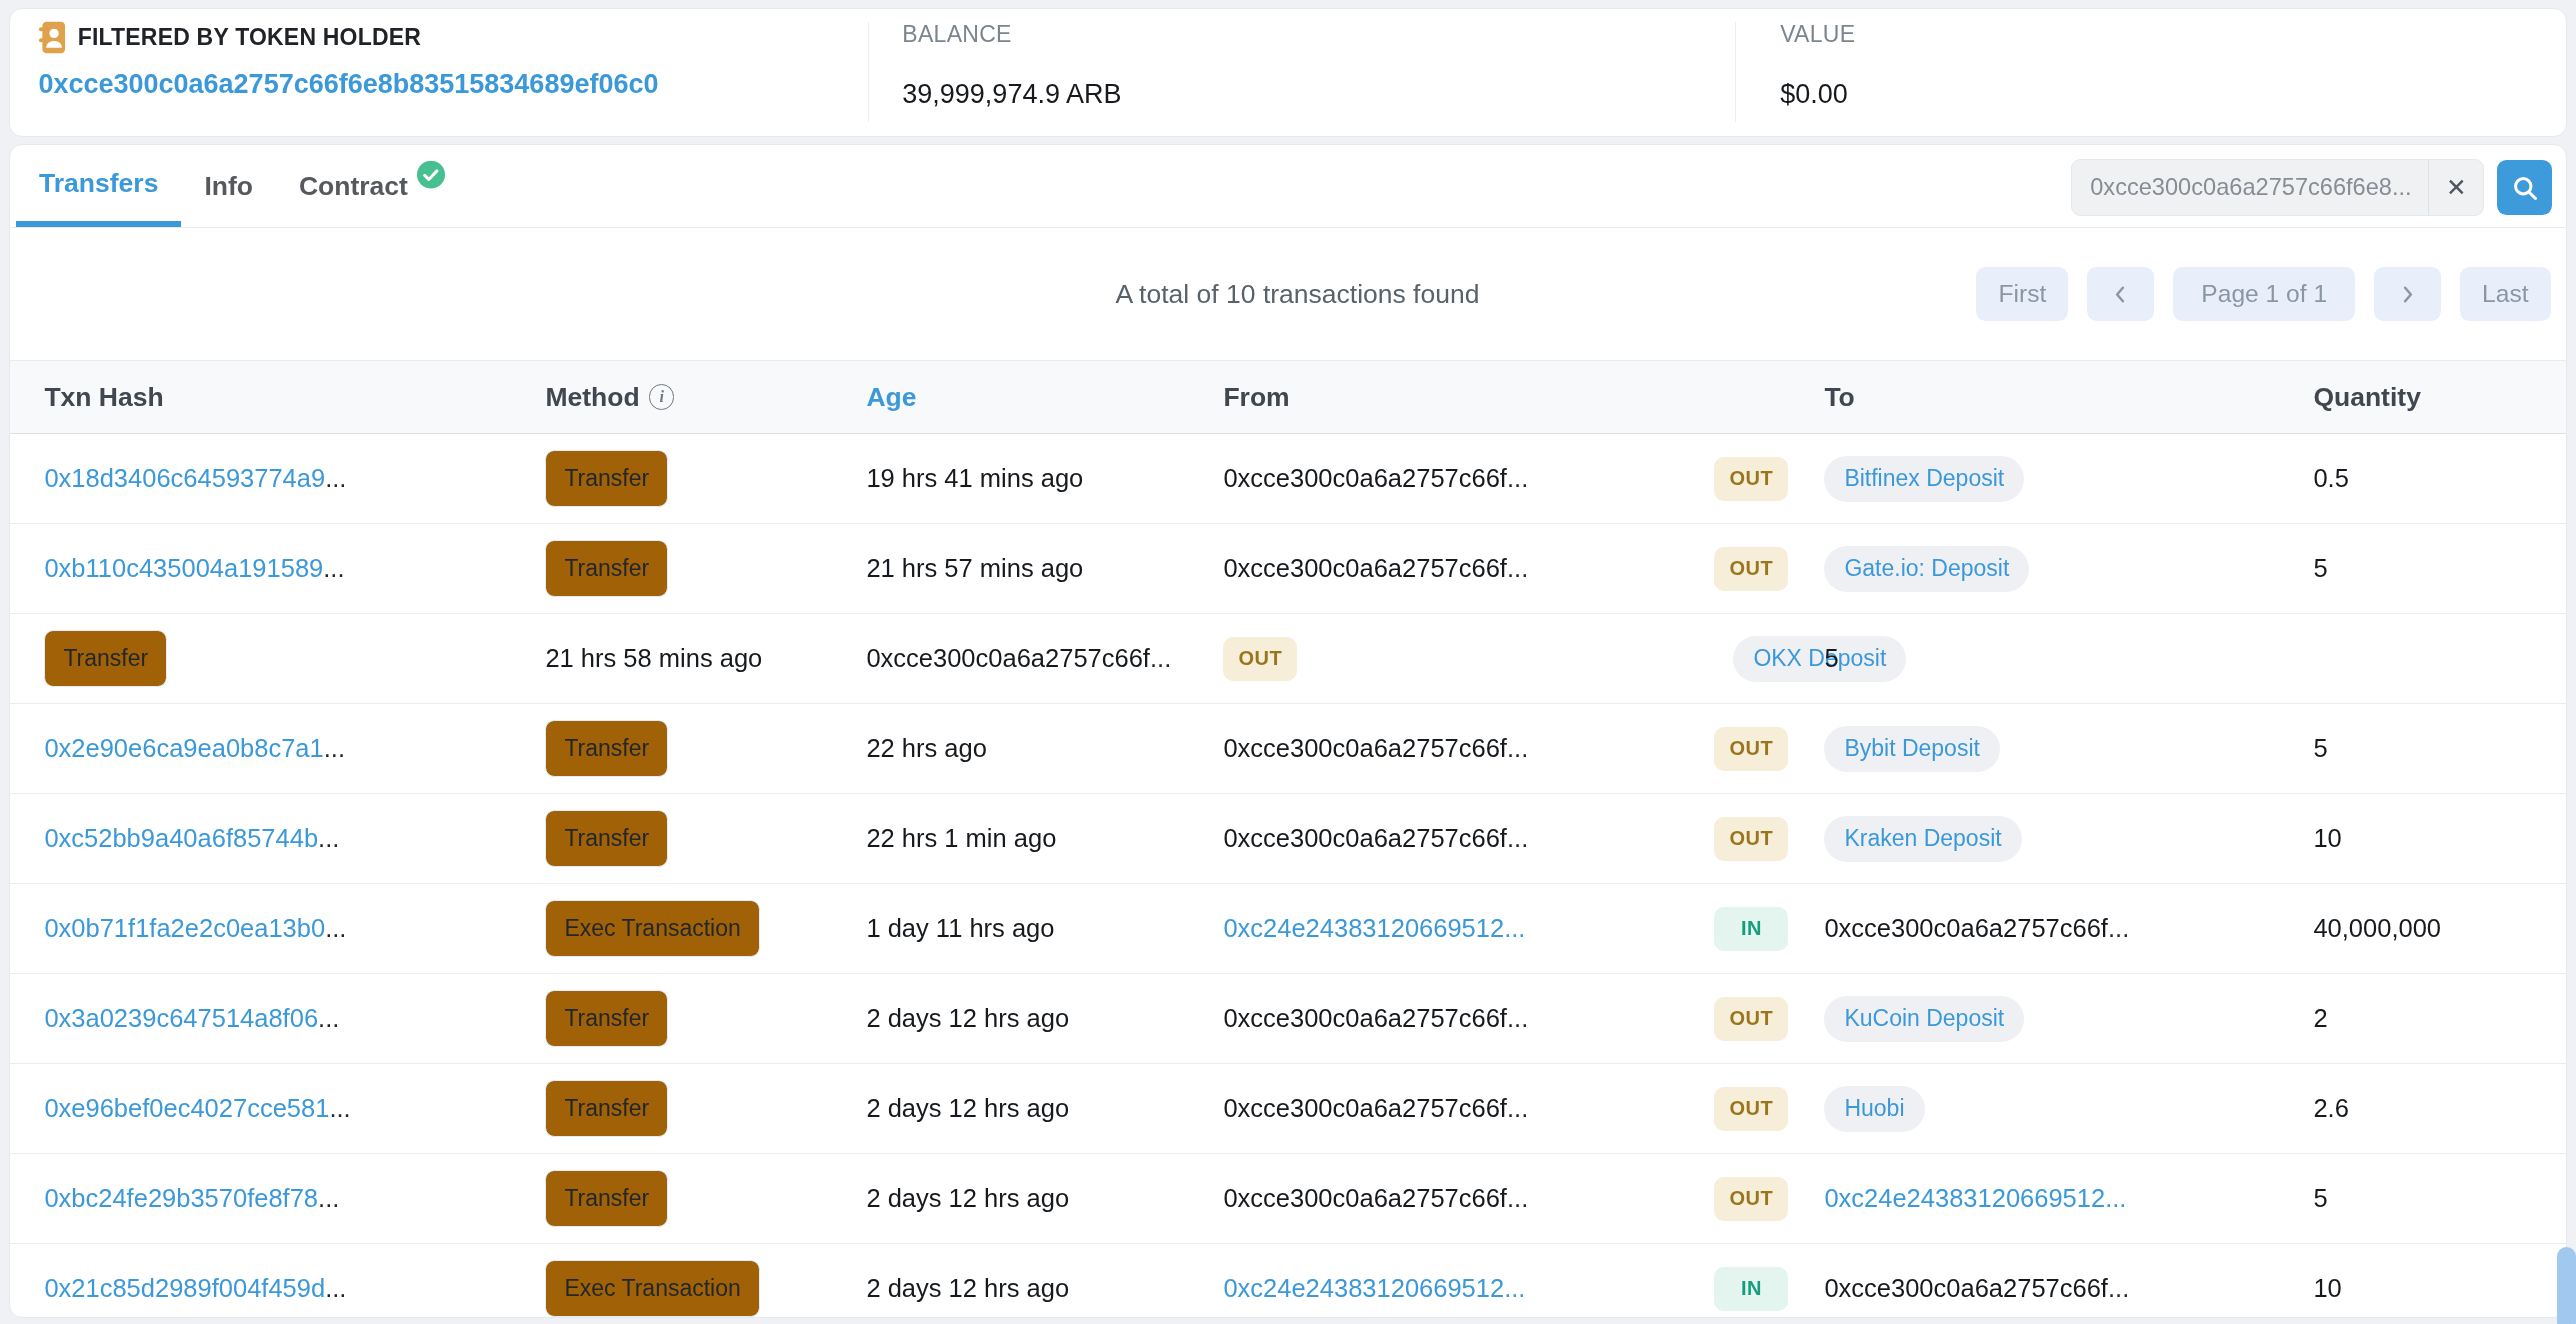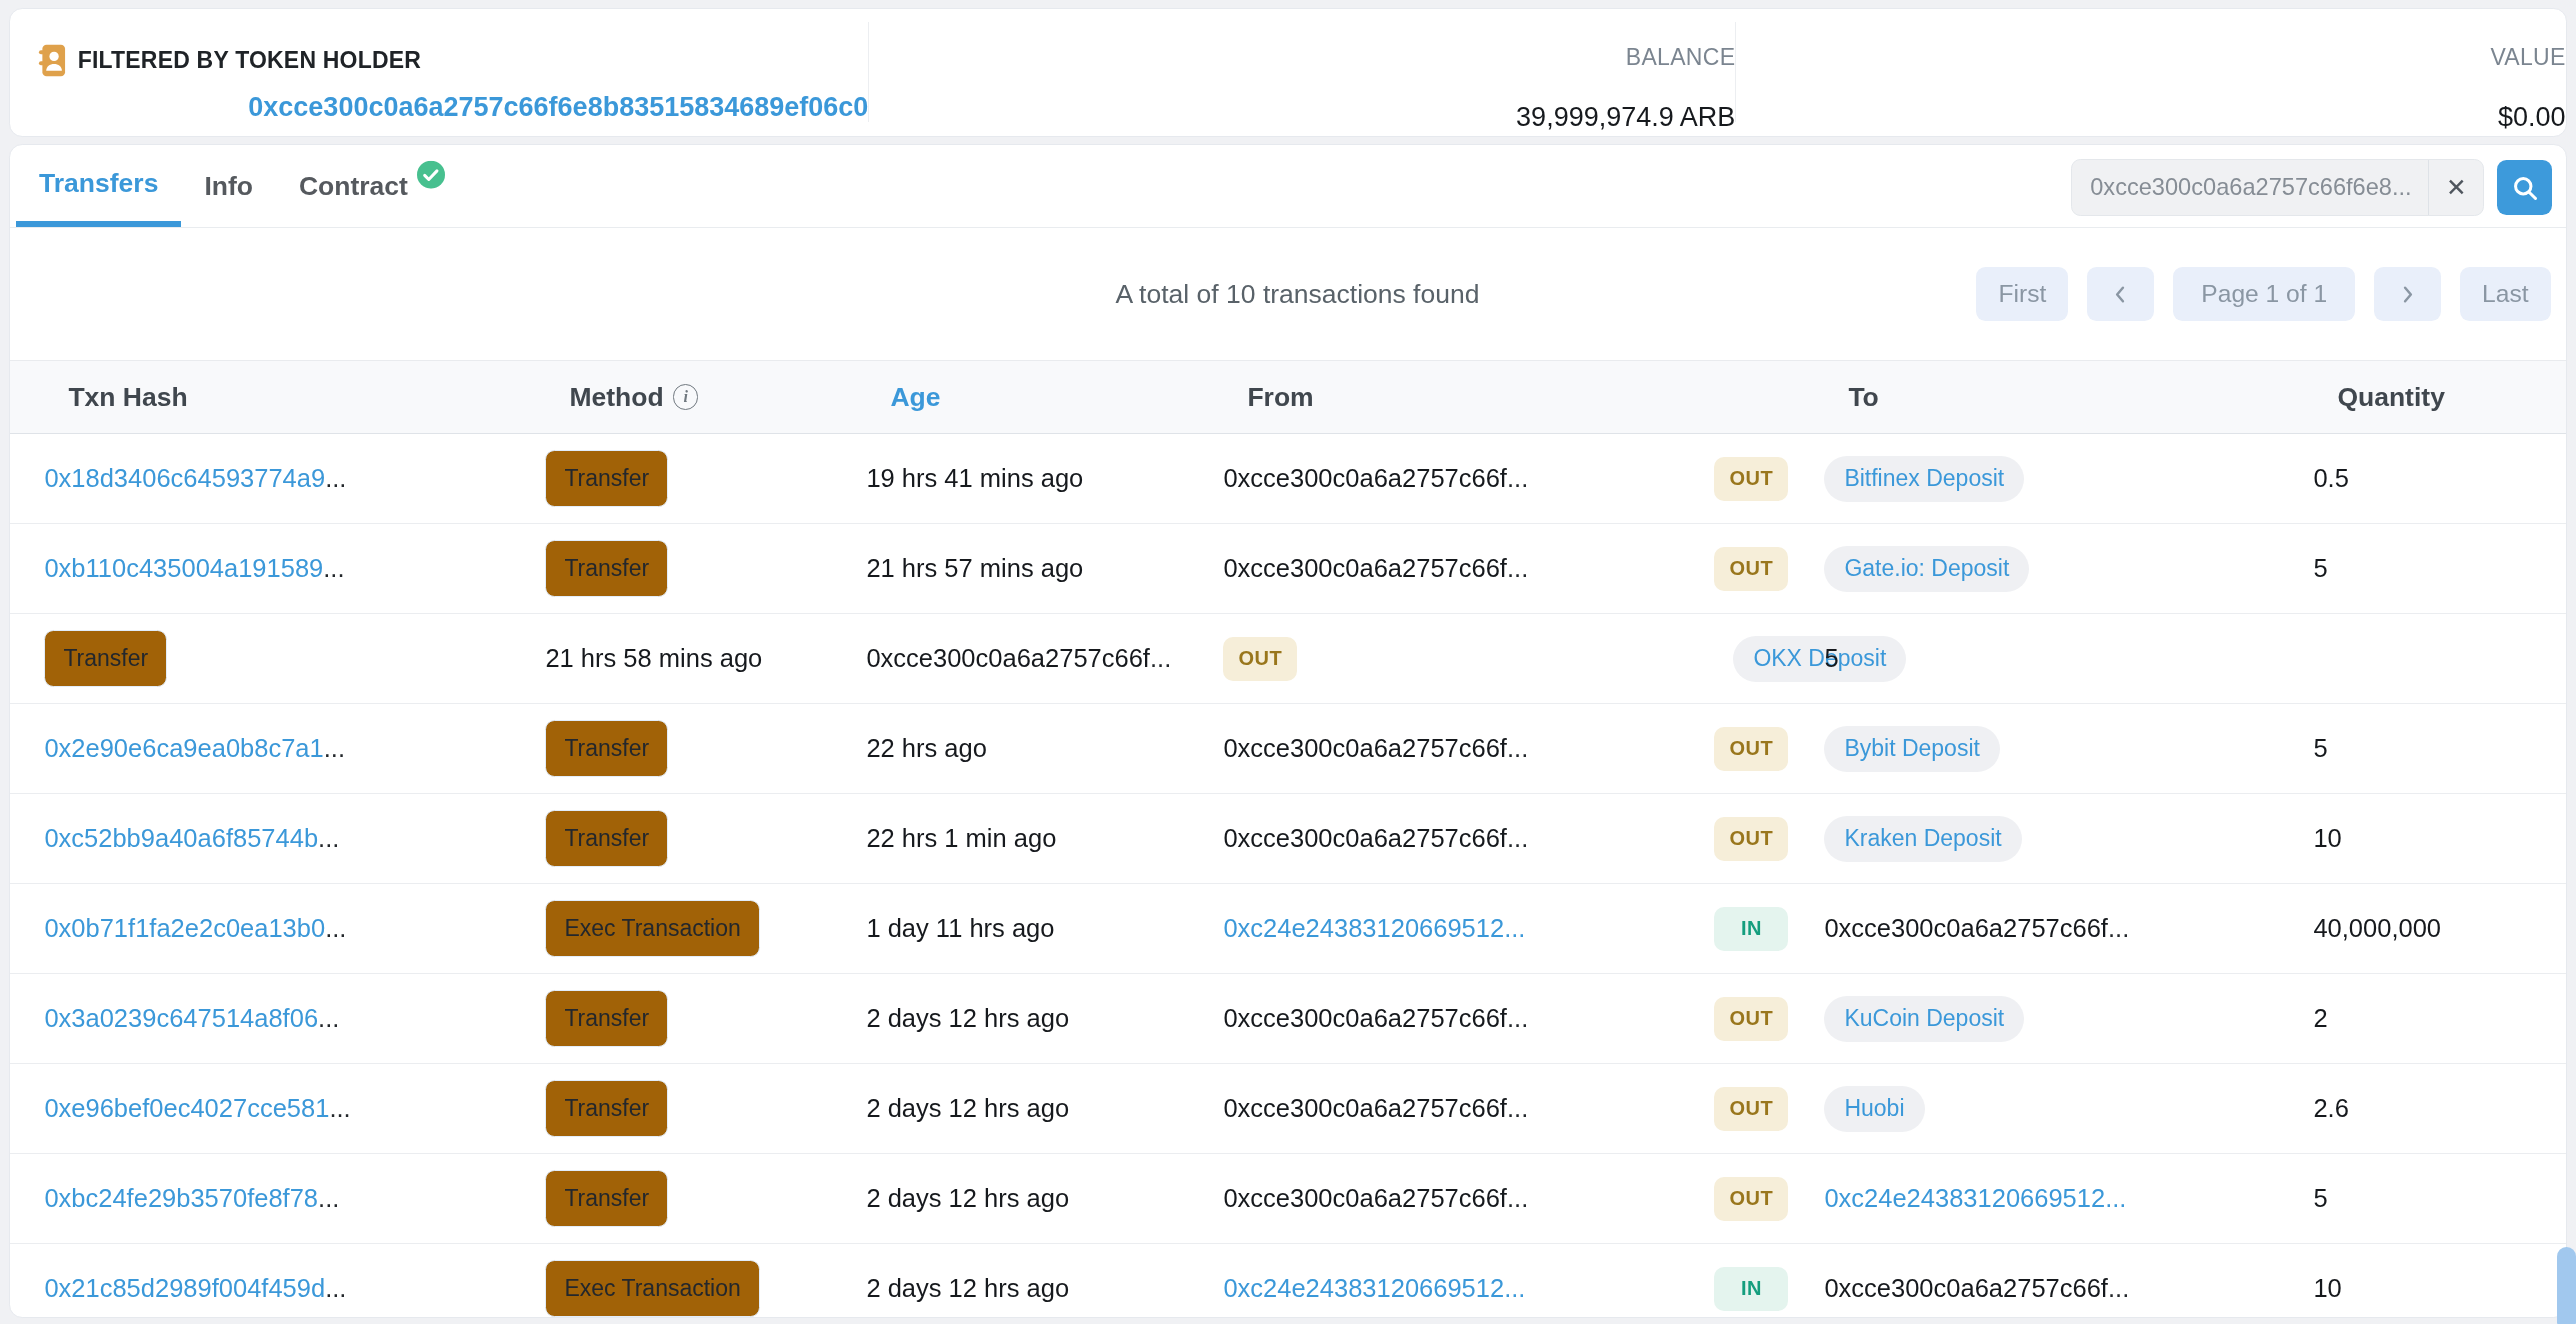--- a/index.html
+++ b/index.html
@@ -15,21 +15,21 @@
     border-radius: 13.2px;
   }
 
   
   .holder-card {
     margin: 7.6px 9.4px 0 9.4px;
     height: 129px;
     display: flex;
     align-items: stretch;
   }
-  .hc-sec { padding-top: 35px; text-align: right; }
+  .hc-sec { padding-top: 12px; }
   .hc-sec.hc-holder { width: 858px; padding-left: 28px; }
   .hc-sec.hc-balance { width: 866px; padding-left: 33px; }
   .hc-sec.hc-value { flex: 1; padding-left: 44px; }
   .vdiv { width: 0.9px; background: #eceef1; margin: 13.2px 0; }
   .hc-label-row { display: flex; align-items: center; gap: 11.3px; }
   .hc-label {
     font-size: 23px; font-weight: 700; color: #1f2327; letter-spacing: 0.2px;
   }
   .hc-sublabel { font-size: 23px; color: #7b8590; letter-spacing: 0.3px; }
   .hc-address {
@@ -119,21 +119,21 @@
     align-items: center;
     padding-left: 34px;
   }
   .thead {
     height: 74px;
     background: #f8f9fb;
     border-top: 0.9px solid #e9ebee;
     border-bottom: 0.9px solid #dfe3e8;
     font-size: 26.5px; font-weight: 700; color: #40474e;
   }
-  .th { display: flex; align-items: center; gap: 9.4px; margin-left: 24px; }
+  .th { display: flex; align-items: center; gap: 9.4px; }
   .th.c-to, .th.c-qty { padding-left: 19px; }
   .th-age { color: #3b98d9; cursor: pointer; }
   .info-icon {
     width: 25.5px; height: 25.5px; border: 1.9px solid #70787f; border-radius: 50%;
     display: inline-flex; align-items: center; justify-content: center;
     font-size: 16px; font-weight: 700; color: #70787f;
     font-family: "Liberation Serif", "DejaVu Serif", serif; font-style: italic;
     cursor: pointer;
   }
   .trow { height: 90px; border-bottom: 0.9px solid #ebedf0; font-size: 25.5px; }

